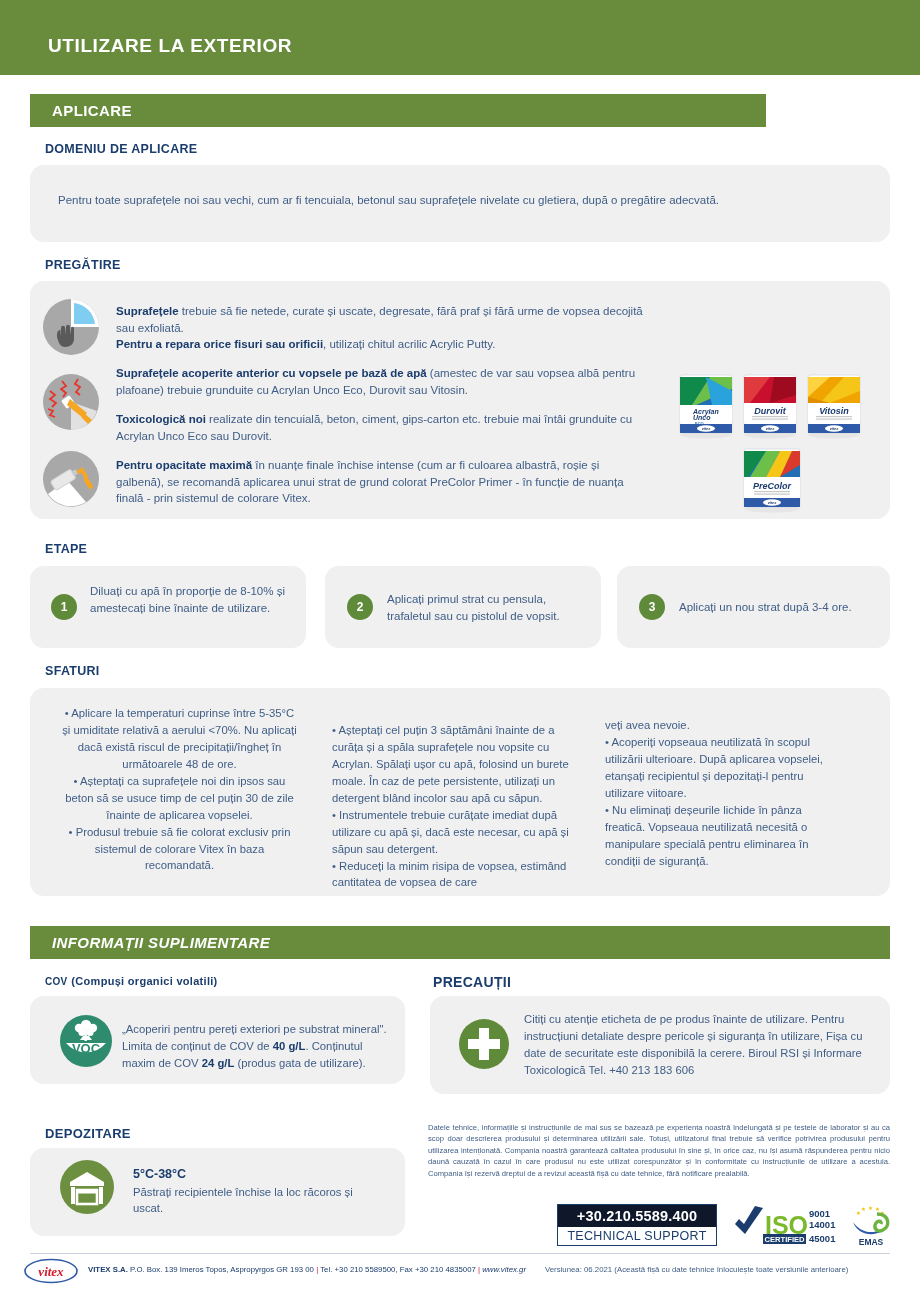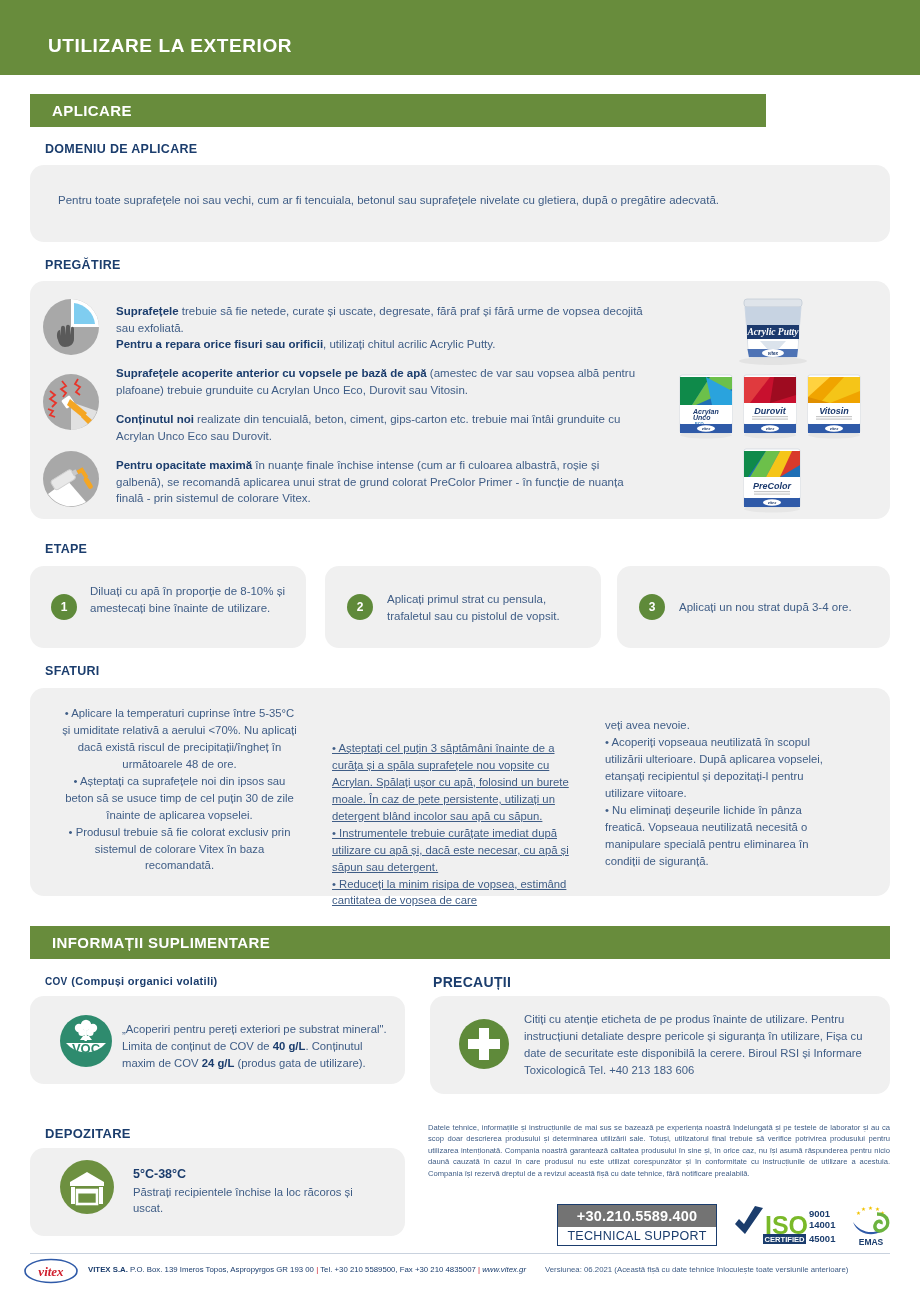--- a/index.html
+++ b/index.html
@@ -24,21 +24,21 @@
     letter-spacing:0.6px;
   }
 
   
   .section-bar{
     position:absolute; background:#688c3c; color:#fff;
     font-weight:bold; font-size:15px; letter-spacing:0.4px;
     display:flex; align-items:center; padding-left:22px;
   }
   #bar-aplicare{ left:30px; top:94px; width:736px; height:33px; }
-  #bar-info{ left:30px; top:926px; width:860px; height:33px; }
+  #bar-info{ left:30px; top:926px; width:860px; height:33px;font-style:italic; }
 
   
   .sub-head{
     position:absolute; font-weight:bold; font-size:12.5px;
     color:#1b3d6d; letter-spacing:0.3px;
   }
 
   
   .panel{
     position:absolute; background:#f0f0f0; border-radius:14px;
@@ -71,21 +71,21 @@
     position:absolute; width:26px; height:26px; border-radius:50%;
     background:#5f8a3a; color:#fff; font-size:12px; font-weight:bold;
     display:flex; align-items:center; justify-content:center;
   }
   .step-text{ position:absolute; font-size:11.5px; line-height:1.5; color:#3f5d86; }
 
   
   #panel-sfaturi{ left:30px; top:688px; width:860px; height:208px; }
   .tips-col{ position:absolute; font-size:11.3px; line-height:1.5; color:#3f5d86; }
   #tips-1{ left:62px; top:705px; width:235px; }
-  #tips-2{ left:332px; top:740px; width:242px;text-decoration:underline; }
+  #tips-2{ left:332px; top:722px; width:242px; }
   #tips-3{ left:605px; top:705px; width:240px;margin-top:12px; }
 
   
   #panel-cov{ left:30px; top:996px; width:375px; height:88px; }
   #panel-prec{ left:430px; top:996px; width:460px; height:98px; }
   #panel-depoz{ left:30px; top:1148px; width:375px; height:88px; }
 
   .cov-text{ position:absolute; left:122px; top:1021px; width:270px;
     font-size:11.3px; line-height:1.5; color:#3f5d86; }
   .cov-text b{ color:#1b3d6d; }
@@ -105,21 +105,21 @@
   }
 
   
   #badges{ position:absolute; left:557px; top:1204px; width:333px; height:44px; }
 
   .tech-box{
     position:absolute; left:0; top:0; width:160px; height:42px;
     border:1.5px solid #1b3d6d; background:#fff;
   }
   .tech-num{
-    background:#737373; color:#fff; font-size:14.5px; font-weight:bold;
+    background:#0f172a; color:#fff; font-size:14.5px; font-weight:bold;
     text-align:center; height:22px; line-height:22px; letter-spacing:0.2px;
   }
   .tech-sub{
     color:#1b3d6d; font-size:12.5px; text-align:center;
     height:18px; line-height:18px; letter-spacing:0.3px;
   }
 
   .iso-box{ position:absolute; left:176px; top:0; width:104px; height:42px; }
   .emas-box{ position:absolute; left:290px; top:0; width:48px; height:44px; }
 
@@ -174,21 +174,21 @@
     <path d="M6 36 l5 2 l-3 4 l5 2" stroke="#e8342a" stroke-width="1.8" fill="none"></path>
     <rect x="21" y="24" width="10" height="10" rx="1.5" fill="#ffffff" transform="rotate(-35 26 29)"></rect>
     <path d="M28 26 L45 40 L41 45 L25 32 Z" fill="#f5a623"></path>
     <path d="M42 40 L50 47 L46 51 L39 44 Z" fill="#f5a623"></path>
   </svg>
 </div>
 <div class="prep-row body-text" style="top:365px;">
   <span style="font-weight:bold;color:#1b3d6d;">Suprafețele  acoperite anterior cu vopsele pe bază de apă</span><span> (amestec de var sau vopsea albă pentru plafoane) trebuie grunduite cu Acrylan Unco Eco, Durovit sau Vitosin.</span>
 </div>
 <div class="prep-row body-text" style="top:411px;">
-  <span style="font-weight:bold;color:#1b3d6d;">Conținutul noi</span><span> realizate din tencuială, beton, ciment, gips-carton etc. trebuie mai întâi grunduite cu Acrylan Unco Eco sau Durovit.</span>
+  <span style="font-weight:bold;color:#1b3d6d;">Toxicologică noi</span><span> realizate din tencuială, beton, ciment, gips-carton etc. trebuie mai întâi grunduite cu Acrylan Unco Eco sau Durovit.</span>
 </div>
 
 <div class="prep-icon" style="top:450px;">
   <svg viewBox="0 0 58 58" width="58" height="58">
     <circle cx="29" cy="29" r="28" fill="#a8a8a8"></circle>
     <path d="M29 57 A28 28 0 0 0 57 29 L29 29 Z" fill="#ffffff" opacity="0.0"></path>
     <path d="M6 44 A28 28 0 0 0 44 52 L25 30 Z" fill="#ffffff"></path>
     <g transform="rotate(-32 29 29)">
       <rect x="10" y="20" width="24" height="11" rx="3" fill="#e8e8e8" stroke="#d0d0d0" stroke-width="1"></rect>
       <rect x="33" y="23" width="5" height="5" fill="#c9c9c9"></rect>
@@ -196,35 +196,20 @@
       <rect x="39" y="35" width="5" height="13" rx="2.4" fill="#f5a623"></rect>
     </g>
   </svg>
 </div>
 <div class="prep-row body-text" style="top:457px;">
   <span style="font-weight:bold;color:#1b3d6d;">Pentru opacitate maximă</span><span> în nuanțe finale închise intense (cum ar fi culoarea albastră, roșie și galbenă), se recomandă aplicarea unui strat de grund colorat PreColor Primer - în funcție de nuanța finală - prin sistemul de colorare Vitex.</span>
 </div>
 
 <div id="cans">
 
-  <div style="position:absolute;left:58px;top:0;width:78px;height:70px;">
-    <svg viewBox="0 0 78 70" width="78" height="70">
-      <ellipse cx="39" cy="66" rx="34" ry="4" fill="#e3e3e3"></ellipse>
-      <rect x="10" y="4" width="58" height="8" rx="3" fill="#dfe4ea" stroke="#c3ccd6" stroke-width="0.8"></rect>
-      <path d="M11 12 L67 12 L63 62 L15 62 Z" fill="#ffffff" stroke="#c9d2de" stroke-width="0.8"></path>
-      <path d="M11 12 L67 12 L65.6 30 L12.4 30 Z" fill="#c7d3e2"></path>
-      <rect x="13" y="30" width="52" height="14" fill="#1c3a6e"></rect>
-      <text x="39" y="40" font-family="Liberation Serif, serif" font-size="9.5" font-style="italic" font-weight="bold" fill="#ffffff" text-anchor="middle">Acrylic Putty</text>
-      <path d="M14 46 L64 46 L63 62 L15 62 Z" fill="#ffffff"></path>
-      <path d="M26 46 L52 46 L39 60 Z" fill="#dbe3ec"></path>
-      <path d="M13.4 54 L64 54 L63 62 L15 62 Z" fill="#2f5aa8" opacity="0.85"></path>
-      <ellipse cx="39" cy="58" rx="11" ry="4" fill="#ffffff"></ellipse>
-      <text x="39" y="60" font-size="4.5" font-style="italic" font-weight="bold" fill="#1c3a6e" text-anchor="middle">vitex</text>
-    </svg>
-  </div>
 
   <div style="position:absolute;left:0;top:76px;width:60px;height:68px;">
     <svg viewBox="0 0 60 68" width="60" height="68">
       <ellipse cx="30" cy="64" rx="26" ry="3.5" fill="#e6e6e6"></ellipse>
       <rect x="4" y="4" width="52" height="58" rx="2" fill="#ffffff" stroke="#cfd6de" stroke-width="0.7"></rect>
       <path d="M4 6 L56 6 L56 34 L4 34 Z" fill="#1f6fb5"></path>
       <path d="M4 6 L34 6 L16 34 L4 34 Z" fill="#0f8a4a"></path>
       <path d="M34 6 L56 6 L56 18 L20 34 L16 34 Z" fill="#6cc04a"></path>
       <path d="M30 6 L56 20 L56 34 L36 34 Z" fill="#2aa3dd"></path>
       <rect x="4" y="34" width="52" height="18" fill="#ffffff"></rect>

